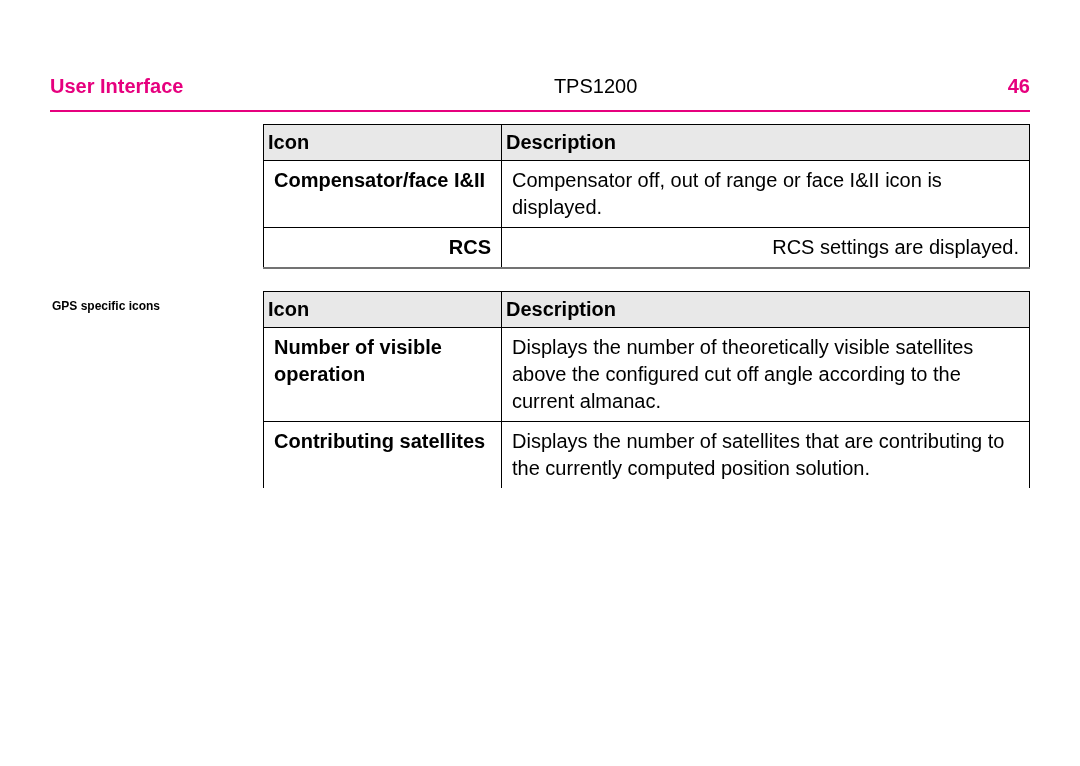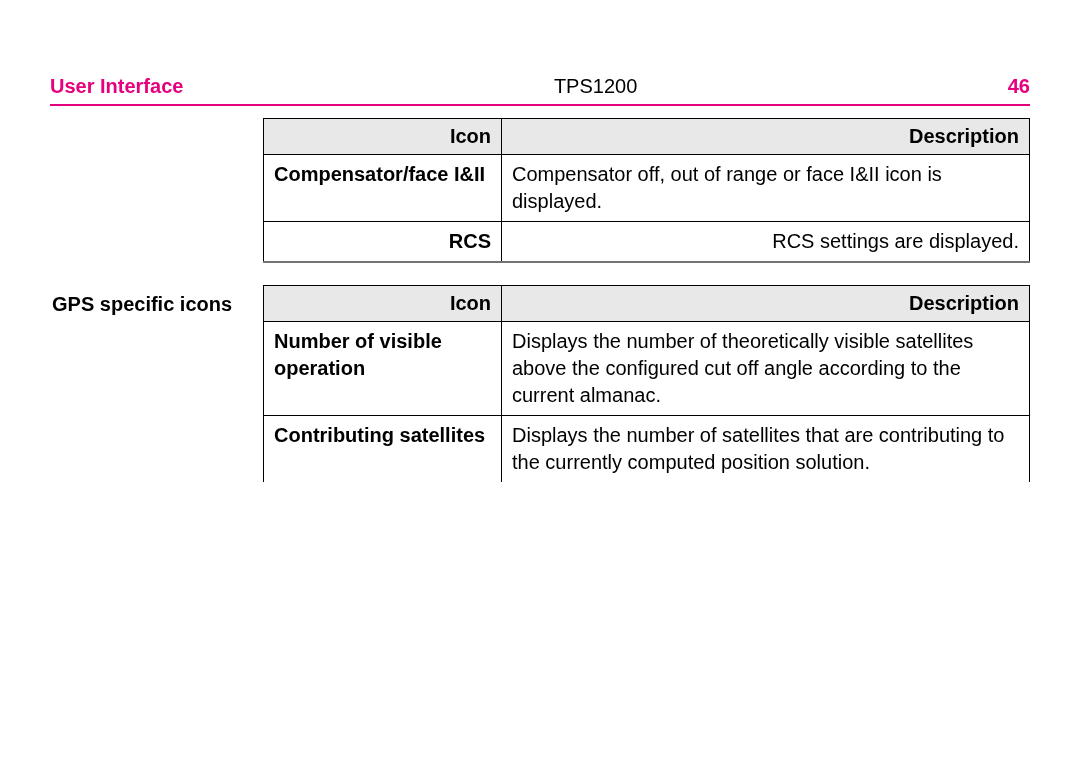--- a/index.html
+++ b/index.html
@@ -14,21 +14,21 @@
       height: 766px;
       position: relative;
     }
     .page {
       padding: 55px 50px 0 50px;
     }
     .header {
       display: flex;
       justify-content: space-between;
       align-items: baseline;
-      padding-bottom: 6px;
+      padding-bottom: 12px;
       border-bottom: 2px solid #e6007e;
       margin-bottom: 12px;
     }
     .header-left {
       color: #e6007e;
       font-weight: bold;
       font-size: 20px;
     }
     .header-center {
       color: #000;
@@ -45,37 +45,37 @@
       flex-direction: column;
     }
     .section {
       display: flex;
       align-items: flex-start;
     }
     .section-label {
       width: 213px;
       flex-shrink: 0;
       font-weight: bold;
-      font-size: 20px;
+      font-size: 12px;
       padding-top: 8px;
       padding-left: 2px;
     }
     .section-table {
       flex: 1;
     }
     table {
       width: 100%;
       border-collapse: collapse;
       font-size: 20px;
     }
     th {
       background: #e8e8e8;
       border: 1px solid #000;
-      padding: 6px 10px;
-      text-align: right;
+      padding: 6px 4px;
+      text-align: left;
       font-weight: bold;
     }
     td {
       border: 1px solid #000;
       padding: 6px 10px;
       text-align: left;
       vertical-align: top;
       line-height: 1.35;
     }
     td.icon-col {

